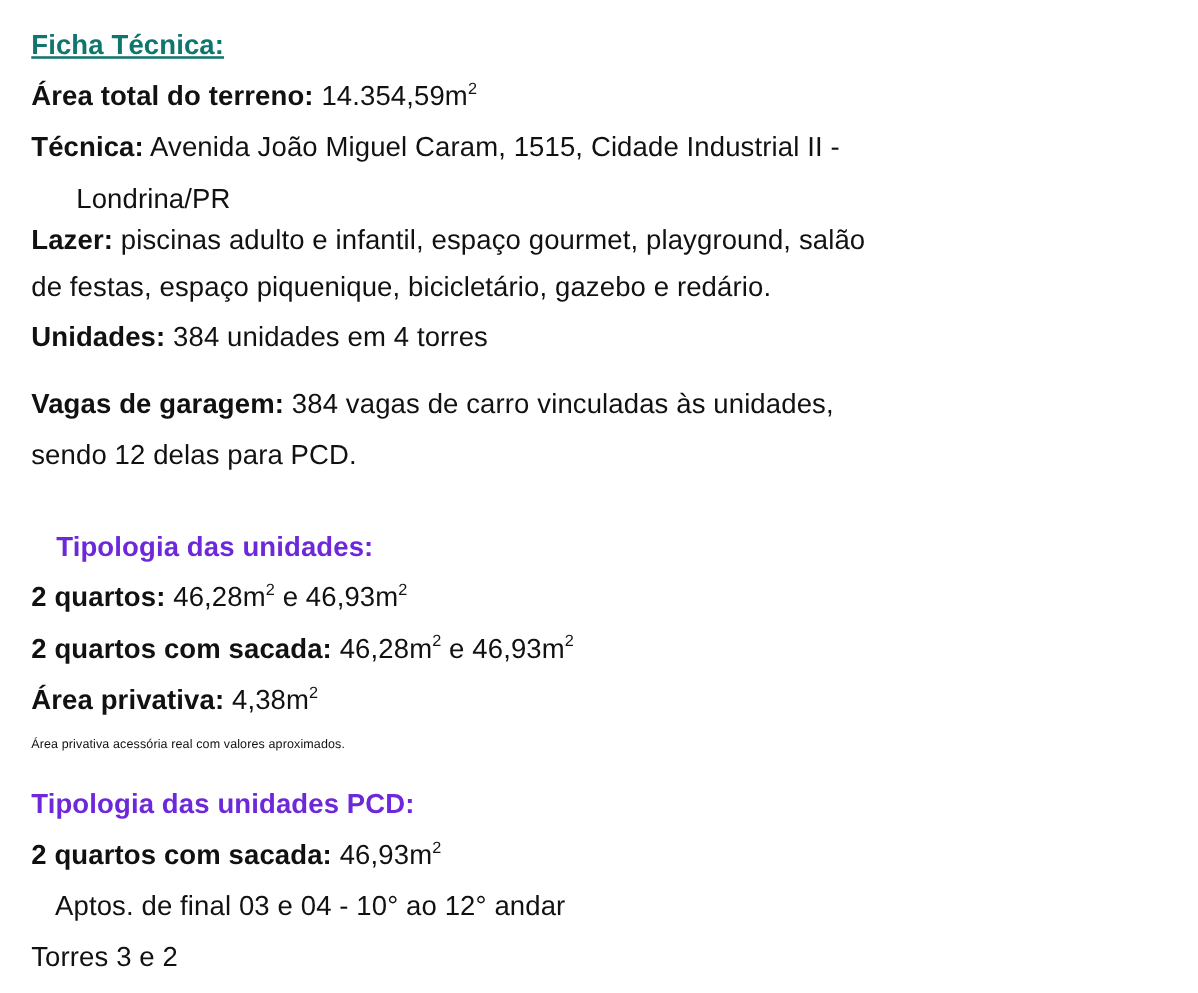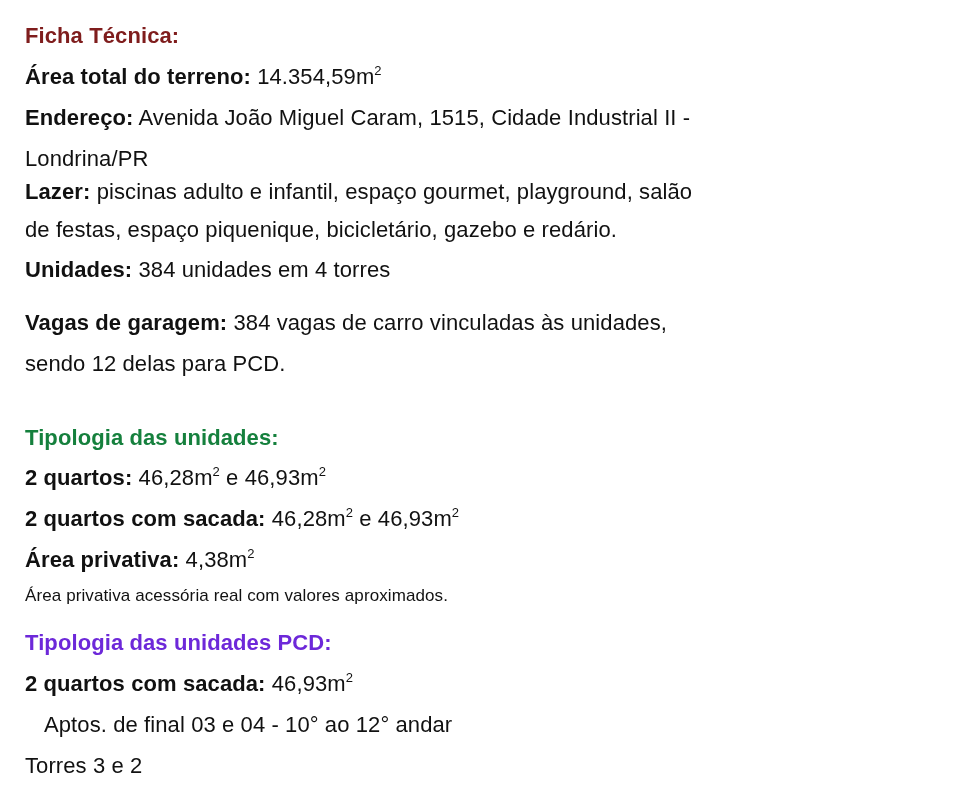--- a/index.html
+++ b/index.html
@@ -31,65 +31,65 @@
       font-weight: bold;
     }
     .lbl {
       font-weight: bold;
       margin-top: 44px;
     }
     .val {
       font-weight: normal;
     }
     .small {
-      font-size: 17px;
+      font-size: 10px;
       line-height: 16px;
     }
     sup.sq {
       font-size: 13px;
       vertical-align: 9px;
       line-height: 0;
     }
   </style>
 </head>
 <body>
 
 <div class="doc">
 
-  <div class="line heading" style="top: 22px; color: #7f1d1d;">Ficha Técnica:</div>
+  <div class="line heading" style="top: 22px; color: #0f766e; text-decoration: underline;">Ficha Técnica:</div>
 
   <div class="line" style="top:63px;">
     <span class="lbl">Área total do terreno:</span>
     <span class="val">14.354,59m</span><sup class="sq">2</sup>
   </div>
 
   <div class="line" style="top:104px;">
-    <span class="lbl">Endereço:</span>
+    <span class="lbl">Técnica:</span>
     <span class="val">Avenida João Miguel Caram, 1515, Cidade Industrial II -</span>
   </div>
-  <div class="line" style="top:145px;">Londrina/PR</div>
+  <div class="line" style="top:145px;margin-left:36px;">Londrina/PR</div>
 
   <div class="line" style="top:178px;">
     <span class="lbl">Lazer:</span>
     <span class="val">piscinas adulto e infantil, espaço  gourmet, playground, salão</span>
   </div>
   <div class="line" style="top:216px;text-align:right;">de festas, espaço piquenique, bicicletário, gazebo e redário.</div>
 
   <div class="line" style="top:256px;">
     <span class="lbl">Unidades:</span>
     <span class="val">384 unidades em 4 torres</span>
   </div>
 
   <div class="line" style="top:309px;">
     <span class="lbl">Vagas de garagem:</span>
     <span class="val">384 vagas de carro vinculadas às unidades,</span>
   </div>
   <div class="line" style="top:350px;">sendo 12 delas para PCD.</div>
 
-  <div class="line heading" style="top: 424px; color: #15803d;">Tipologia das unidades:</div>
+  <div class="line heading" style="top: 424px; color: #6d28d9; margin-left: 20px;">Tipologia das unidades:</div>
 
   <div class="line" style="top:464px;">
     <span class="lbl">2 quartos:</span>
     <span class="val">46,28m</span><sup class="sq">2</sup><span class="val" style="white-space:pre;"> e </span><span class="val">46,93m</span><sup class="sq">2</sup>
   </div>
 
   <div class="line" style="top:505px;">
     <span class="lbl">2 quartos com sacada:</span>
     <span class="val">46,28m</span><sup class="sq">2</sup><span class="val" style="white-space:pre;"> e </span><span class="val">46,93m</span><sup class="sq">2</sup>
   </div>

